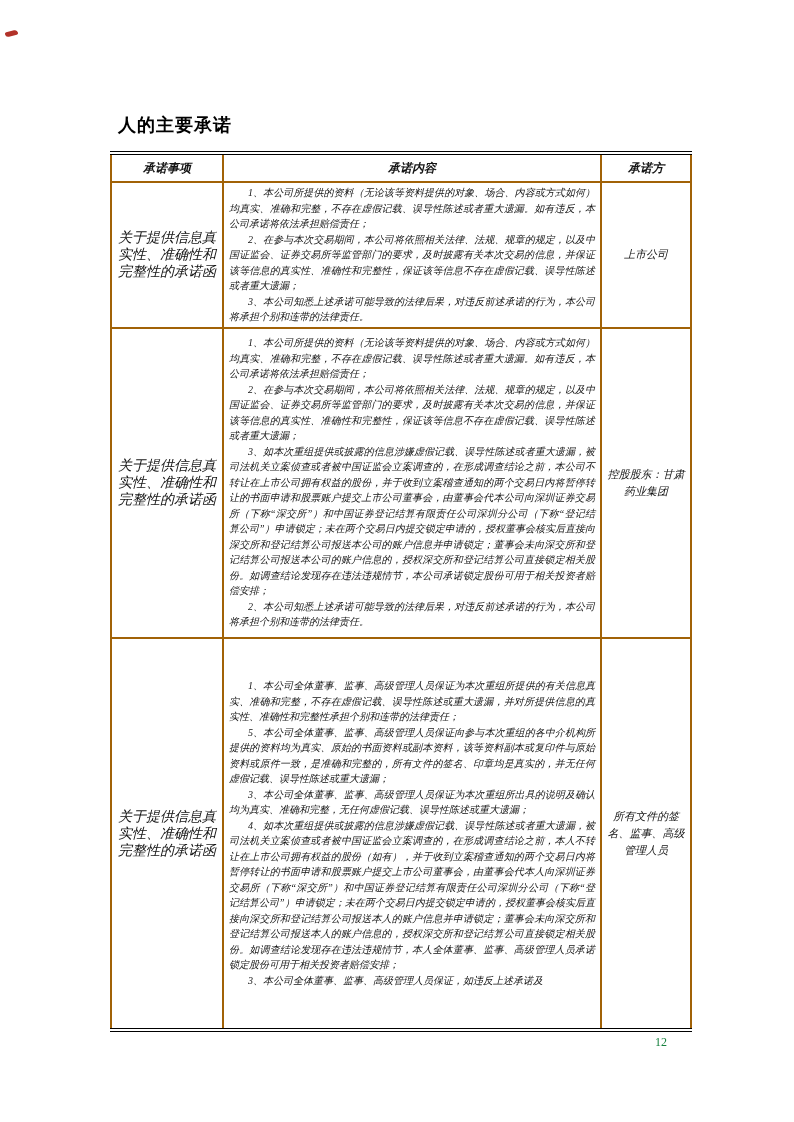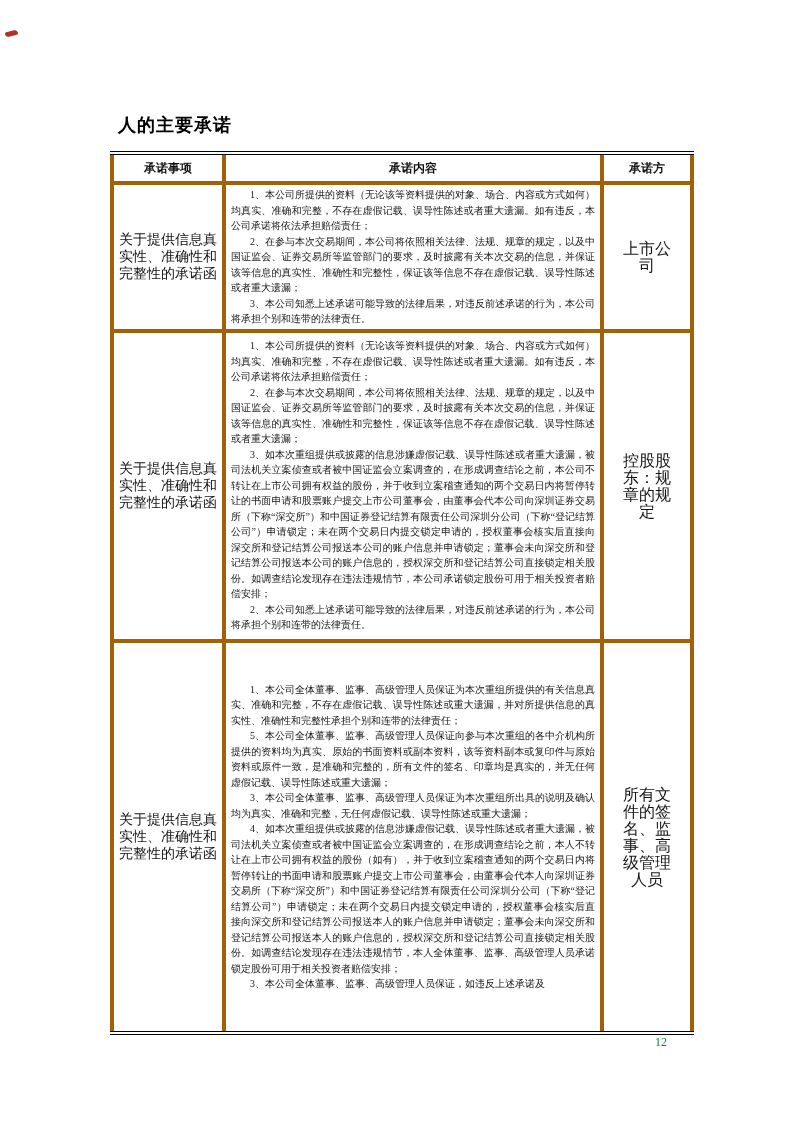--- a/index.html
+++ b/index.html
@@ -24,21 +24,22 @@
     color:#000;
   }
   table.doc-table{
     position:absolute;left:110px;top:151px;
     width:580px;
     border-collapse:collapse;table-layout:fixed;
     border-left:1px solid #000;border-right:1px solid #000;
     border-top:4px double #000;border-bottom:4px double #000;
   }
   .doc-table th,.doc-table td{
-    border:4px solid #a16207;
+    border:2px solid #a16207;
+    font-style:italic;
   }
   .doc-table thead th{
     height:26px;
     font-size:12px;font-weight:bold;
     text-align:center;vertical-align:middle;
     padding:0 2px;
   }
   .doc-table tbody tr:nth-child(1){height:139px;}
   .doc-table tbody tr:nth-child(2){height:310px;}
   .doc-table tbody tr:nth-child(3){height:392px;}
@@ -53,22 +54,22 @@
     padding:2px 5px;
   }
   td.cell-content p.para{
     margin:0;
     text-indent:1.9em;
     text-align:justify;
     text-justify:inter-ideograph;
   }
   td.cell-party{
     text-align:center;vertical-align:middle;
-    font-size:16px;line-height:17px;
-    padding:0 12px;
+    font-size:11px;line-height:17px;
+    padding:0 4px;
   }
   .page-number{
     position:absolute;left:655px;top:1035px;
     font-size:12px;color:#15803d;
   }
 </style>
 </head>
 <body>
 
 <div class="page">
@@ -102,21 +103,21 @@
     </tr>
 
     <tr>
       <td class="cell-item">关于提供信息真实性、准确性和完整性的承诺函</td>
       <td class="cell-content">
             <p class="para">1、本公司所提供的资料（无论该等资料提供的对象、场合、内容或方式如何）均真实、准确和完整，不存在虚假记载、误导性陈述或者重大遗漏。如有违反，本公司承诺将依法承担赔偿责任；</p>
             <p class="para">2、在参与本次交易期间，本公司将依照相关法律、法规、规章的规定，以及中国证监会、证券交易所等监管部门的要求，及时披露有关本次交易的信息，并保证该等信息的真实性、准确性和完整性，保证该等信息不存在虚假记载、误导性陈述或者重大遗漏；</p>
             <p class="para">3、如本次重组提供或披露的信息涉嫌虚假记载、误导性陈述或者重大遗漏，被司法机关立案侦查或者被中国证监会立案调查的，在形成调查结论之前，本公司不转让在上市公司拥有权益的股份，并于收到立案稽查通知的两个交易日内将暂停转让的书面申请和股票账户提交上市公司董事会，由董事会代本公司向深圳证券交易所（下称“深交所”）和中国证券登记结算有限责任公司深圳分公司（下称“登记结算公司”）申请锁定；未在两个交易日内提交锁定申请的，授权董事会核实后直接向深交所和登记结算公司报送本公司的账户信息并申请锁定；董事会未向深交所和登记结算公司报送本公司的账户信息的，授权深交所和登记结算公司直接锁定相关股份。如调查结论发现存在违法违规情节，本公司承诺锁定股份可用于相关投资者赔偿安排；</p>
             <p class="para">2、本公司知悉上述承诺可能导致的法律后果，对违反前述承诺的行为，本公司将承担个别和连带的法律责任。</p>
           </td>
-      <td class="cell-party">控股股东：规章的规定</td>
+      <td class="cell-party">控股股东：甘肃药业集团</td>
     </tr>
 
     <tr>
       <td class="cell-item">关于提供信息真实性、准确性和完整性的承诺函</td>
       <td class="cell-content">
             <p class="para">1、本公司全体董事、监事、高级管理人员保证为本次重组所提供的有关信息真实、准确和完整，不存在虚假记载、误导性陈述或重大遗漏，并对所提供信息的真实性、准确性和完整性承担个别和连带的法律责任；</p>
             <p class="para">5、本公司全体董事、监事、高级管理人员保证向参与本次重组的各中介机构所提供的资料均为真实、原始的书面资料或副本资料，该等资料副本或复印件与原始资料或原件一致，是准确和完整的，所有文件的签名、印章均是真实的，并无任何虚假记载、误导性陈述或重大遗漏；</p>
             <p class="para">3、本公司全体董事、监事、高级管理人员保证为本次重组所出具的说明及确认均为真实、准确和完整，无任何虚假记载、误导性陈述或重大遗漏；</p>
             <p class="para">4、如本次重组提供或披露的信息涉嫌虚假记载、误导性陈述或者重大遗漏，被司法机关立案侦查或者被中国证监会立案调查的，在形成调查结论之前，本人不转让在上市公司拥有权益的股份（如有），并于收到立案稽查通知的两个交易日内将暂停转让的书面申请和股票账户提交上市公司董事会，由董事会代本人向深圳证券交易所（下称“深交所”）和中国证券登记结算有限责任公司深圳分公司（下称“登记结算公司”）申请锁定；未在两个交易日内提交锁定申请的，授权董事会核实后直接向深交所和登记结算公司报送本人的账户信息并申请锁定；董事会未向深交所和登记结算公司报送本人的账户信息的，授权深交所和登记结算公司直接锁定相关股份。如调查结论发现存在违法违规情节，本人全体董事、监事、高级管理人员承诺锁定股份可用于相关投资者赔偿安排；</p>
             <p class="para">3、本公司全体董事、监事、高级管理人员保证，如违反上述承诺及</p>

